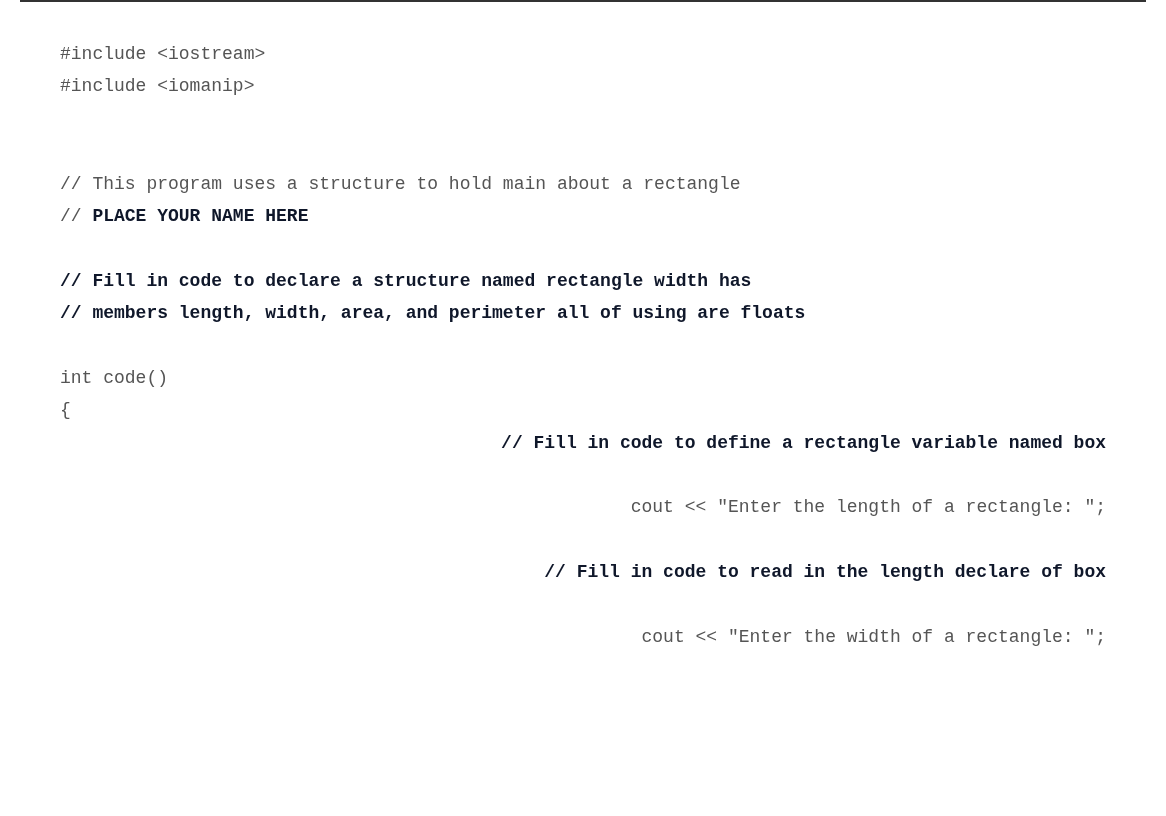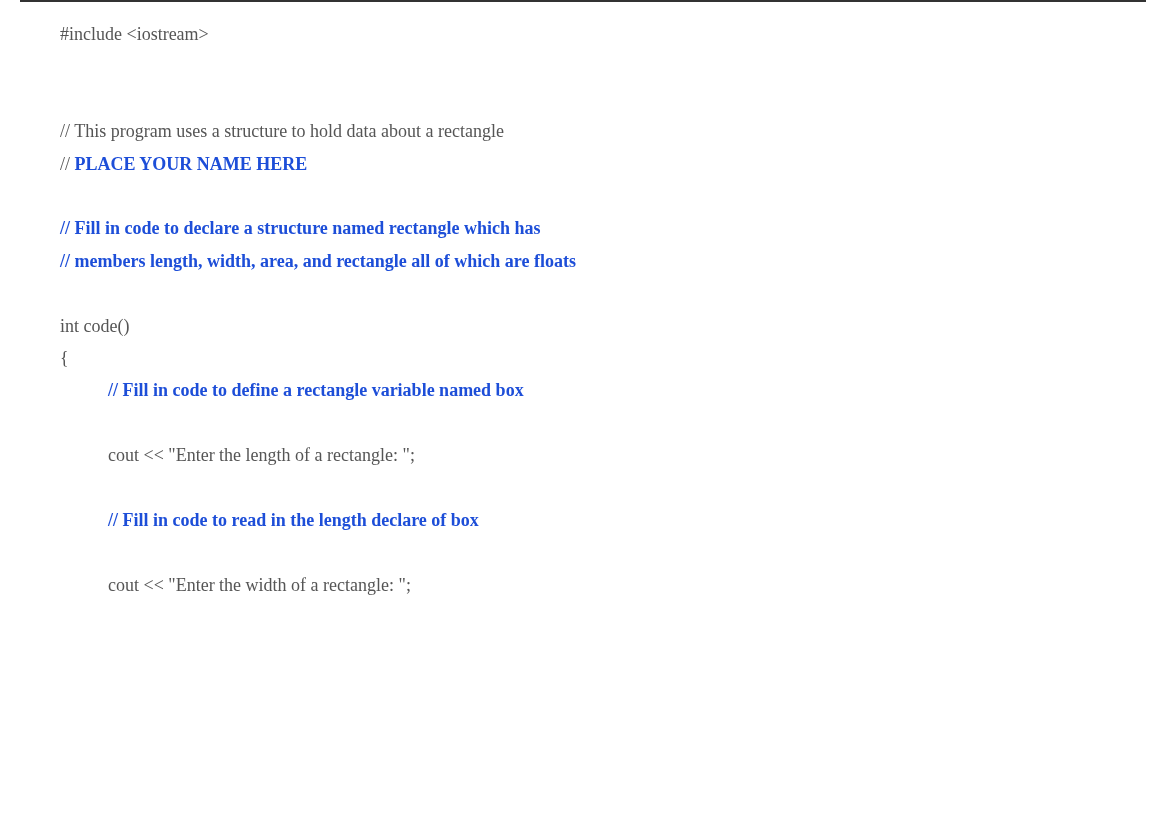--- a/index.html
+++ b/index.html
@@ -13,51 +13,52 @@
       font-size: 18px;
       line-height: 1.8;
       padding: 0;
       width: 1166px;
       height: 816px;
       color: #555;
     }
     .container {
       border-top: 2px solid #333;
       margin: 0 20px;
-      padding: 16px 40px 0 40px;
-      font-family: Liberation Serif, serif;
+      padding: 36px 40px 0 40px;
     }
     .code-line {
       white-space: pre;
       color: #555;
       font-weight: normal;
     }
     .bold {
       font-weight: bold;
-      color: #1d4ed8;
+      color: #0f172a;
     }
     .blank-line {
       height: 1.8em;
     }
     .indented {
       padding-left: 48px;
+      text-align: right;
     }
   </style>
 </head>
 <body>
 
 <div class="container">
   <div class="code-line">#include &lt;iostream&gt;</div>
+  <div class="code-line">#include &lt;iomanip&gt;</div>
   <div class="blank-line"></div>
   <div class="blank-line"></div>
-  <div class="code-line">// This program uses a structure to hold data about a rectangle</div>
+  <div class="code-line">// This program uses a structure to hold main about a rectangle</div>
   <div class="code-line"><span>// </span><span class="bold">PLACE YOUR NAME HERE</span></div>
   <div class="blank-line"></div>
-  <div class="code-line bold">// Fill in code to declare a structure named rectangle which has</div>
-  <div class="code-line bold">// members length, width, area, and rectangle all of which are floats</div>
+  <div class="code-line bold">// Fill in code to declare a structure named rectangle width has</div>
+  <div class="code-line bold">// members length, width, area, and perimeter all of using are floats</div>
   <div class="blank-line"></div>
   <div class="code-line">int code()</div>
   <div class="code-line">{</div>
   <div class="code-line bold indented">// Fill in code to define a rectangle variable named box</div>
   <div class="blank-line"></div>
   <div class="code-line indented">cout &lt;&lt; "Enter the length of a rectangle: ";</div>
   <div class="blank-line"></div>
   <div class="code-line bold indented">// Fill in code to read in the length declare of box</div>
   <div class="blank-line"></div>
   <div class="code-line indented">cout &lt;&lt; "Enter the width of a rectangle: ";</div>

